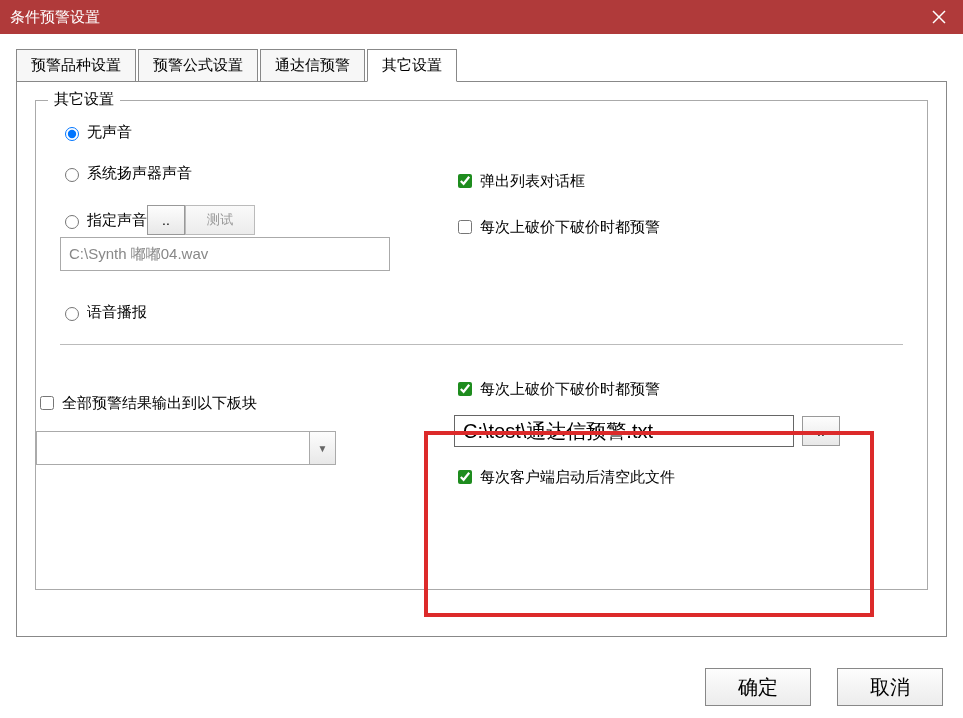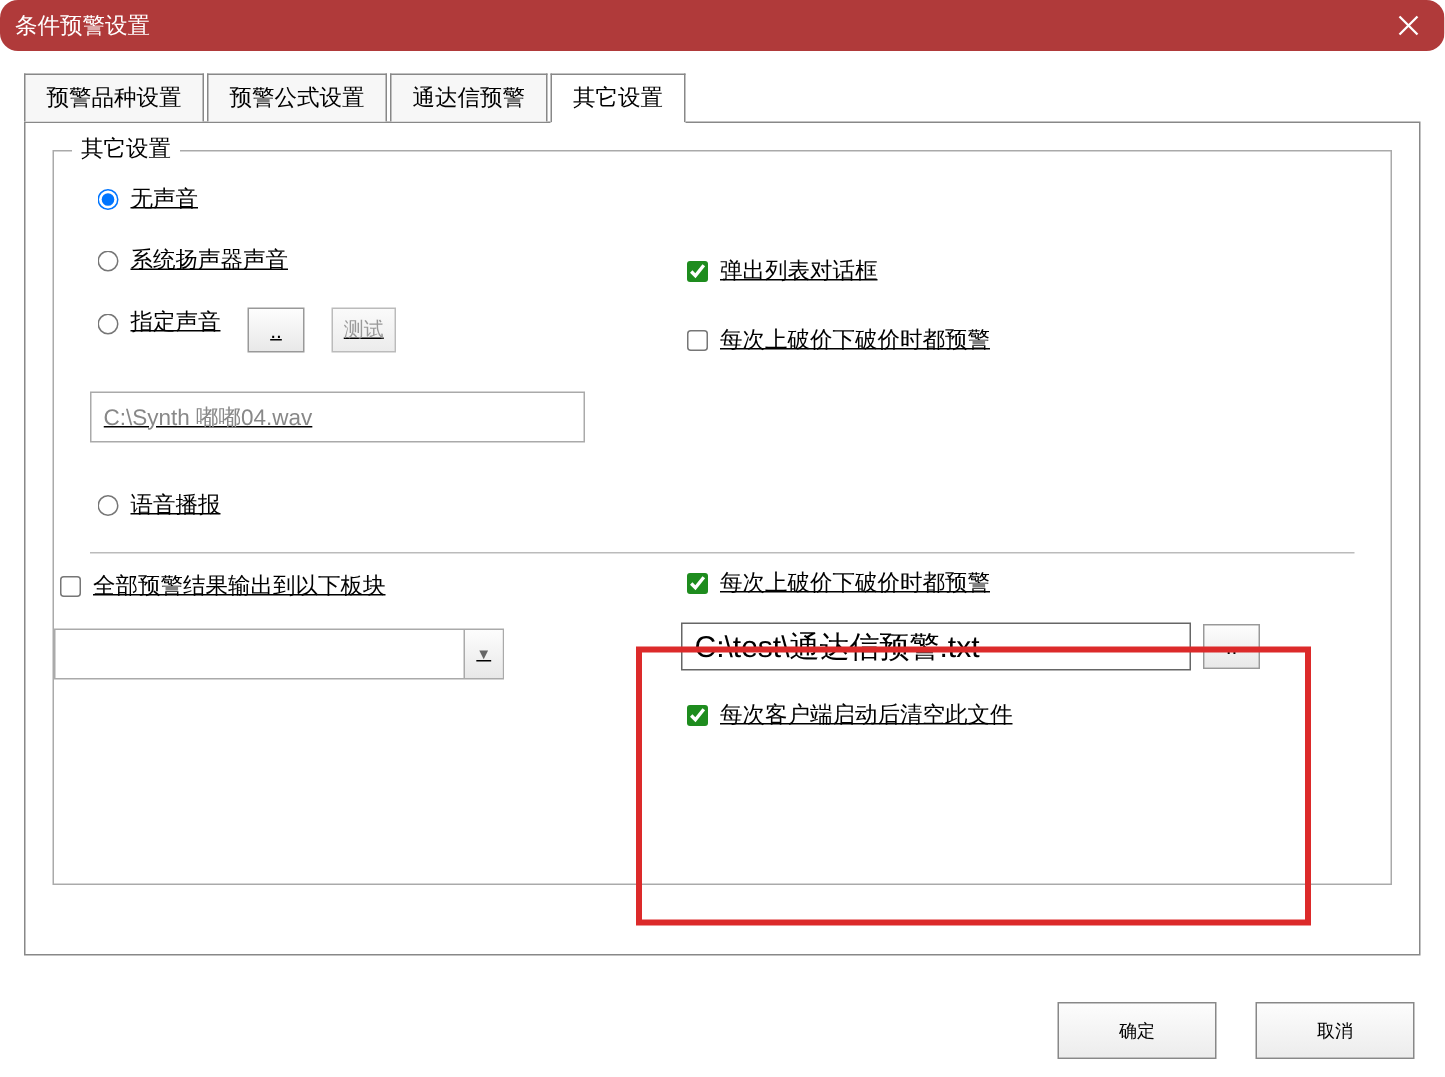--- a/index.html
+++ b/index.html
@@ -13,21 +13,20 @@
     position: relative;
   }
   .titlebar {
     background: #b03a3a;
     color: #fff;
     height: 34px;
     display: flex;
     align-items: center;
     justify-content: space-between;
     padding-left: 10px;
-    border-radius: 12px;
   }
   .titlebar .title { font-size: 15px; }
   .titlebar .close {
     width: 48px; height: 34px;
     display: flex; align-items: center; justify-content: center;
     color: #fff; font-size: 16px;
   }
   .content {
     padding: 14px 16px 8px 16px;
   }
@@ -65,36 +64,36 @@
     min-height: 490px;
   }
   .groupbox-title {
     position: absolute;
     top: -11px;
     left: 12px;
     background: #fff;
     padding: 0 6px;
     font-size: 15px;
   }
-  .row { display: flex; align-items: flex-start; margin-bottom: 12px; text-decoration: underline; }
+  .row { display: flex; align-items: center; margin-bottom: 12px; }
   .radio-row { margin-bottom: 22px; }
   input[type=radio], input[type=checkbox] { margin-right: 8px; width: 14px; height: 14px; }
   .check-green { accent-color: #1e8c1e; }
   .radio-lbl { font-size: 15px; }
   .btn-small {
     border: 1px solid #999;
     background: linear-gradient(#fdfdfd,#e8e8e8);
     width: 38px; height: 30px;
     display: inline-flex; align-items: center; justify-content: center;
     font-size: 14px;
   }
   .btn-test {
     border: 1px solid #bbb;
     background: linear-gradient(#fafafa,#ececec);
-    width: 43px; height: 30px;
+    width: 70px; height: 30px;
     color: #999;
   }
   .sndpath-input {
     border: 1px solid #aaa;
     padding: 6px 8px;
     width: 330px;
     height: 34px;
     color: #888;
     background: #fff;
     font-size: 15px;
@@ -110,21 +109,21 @@
     width: 430px;
   }
   .right-col .row { margin-bottom: 26px; }
   .check-lbl { font-size: 15px; }
   .redbox {
     position: absolute;
     left: 388px; top: 330px;
     width: 450px; height: 186px;
     border: 4px solid #dc2a2a;
   }
-  .out-blk { position: absolute; left: 0; top: 280px; width: 380px; }
+  .out-blk { position: absolute; left: 0; top: 292px; width: 380px; }
   .out-blk .row { margin-bottom: 18px; }
   .combo {
     border: 1px solid #aaa;
     width: 300px; height: 34px;
     display: flex; align-items: stretch;
     background: #fff;
   }
   .combo .dd {
     width: 26px; border-left: 1px solid #aaa;
     background: linear-gradient(#fdfdfd,#e8e8e8);
@@ -147,21 +146,21 @@
   .footer {
     position: absolute;
     right: 20px;
     bottom: 12px;
     display: flex; gap: 26px;
   }
   .footer .btn {
     border: 1px solid #888;
     background: linear-gradient(#fdfdfd,#ececec);
     width: 106px; height: 38px;
-    font-size: 12px;
+    font-size: 20px;
     display: flex; align-items: center; justify-content: center;
   }
 </style>
 </head>
 <body>
 
 <div class="titlebar">
   <span class="title">条件预警设置</span>
   <div class="close">
     <svg width="14" height="14" viewBox="0 0 14 14">
@@ -184,21 +183,21 @@
       <div class="groupbox-title">其它设置</div>
 
       <div class="row radio-row">
         <input type="radio" name="snd" checked="" style="">
         <span class="radio-lbl">无声音</span>
       </div>
       <div class="row radio-row">
         <input type="radio" name="snd" style="">
         <span class="radio-lbl">系统扬声器声音</span>
       </div>
-      <div class="row" style="gap:18px; margin-bottom:26px;">
+      <div class="row" style="margin-bottom:2px;">
         <div style="display:flex;align-items:center;">
           <input type="radio" name="snd" style="">
           <span class="radio-lbl">指定声音</span>
         </div>
         <button class="btn-small">..</button>
         <button class="btn-test" disabled="">测试</button>
       </div>
       <div class="row" style="margin-bottom:32px;">
         <input class="sndpath-input" readonly="" value="C:\Synth 嘟嘟04.wav" style="">
       </div>

